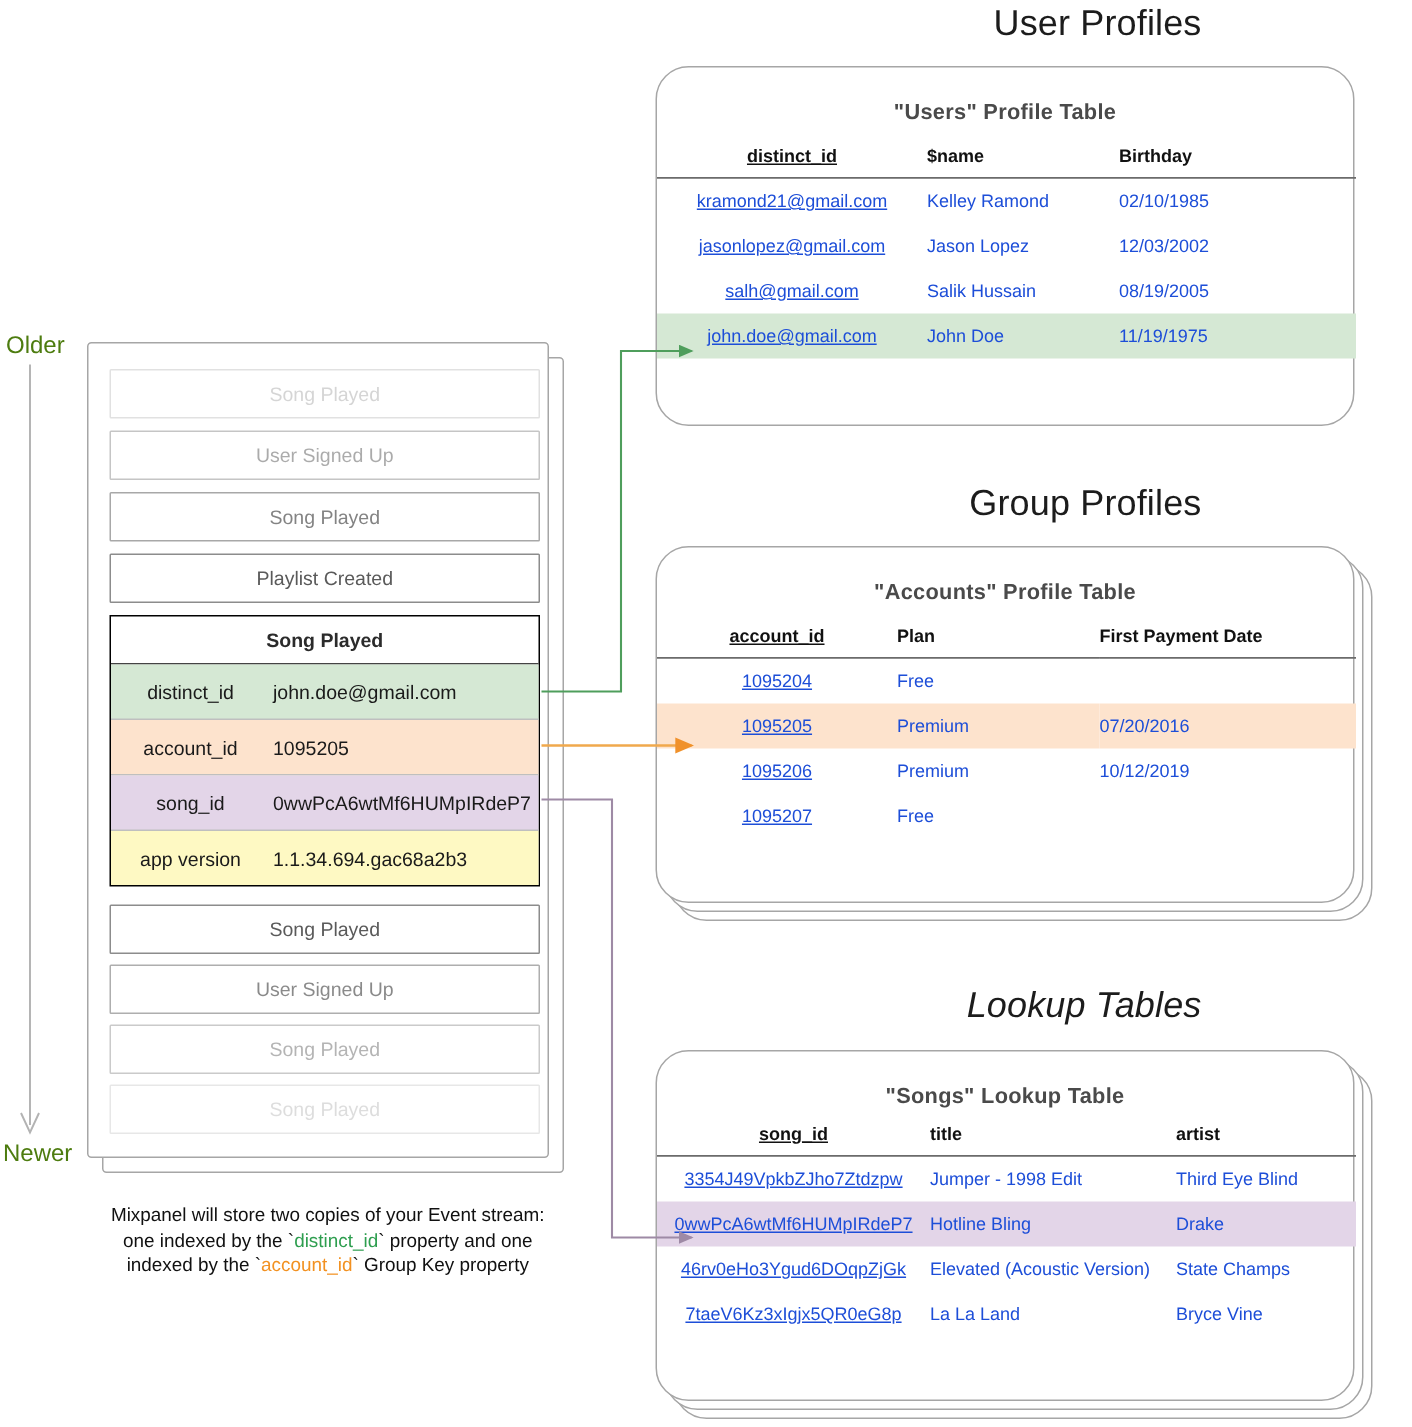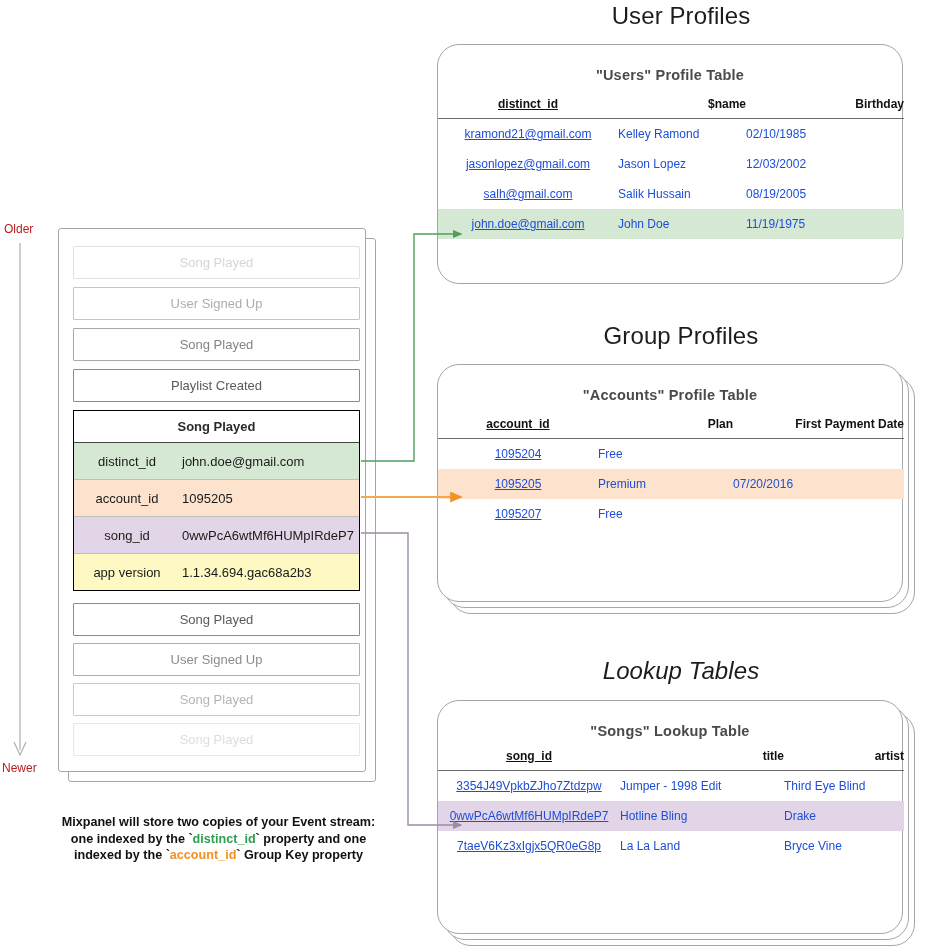--- a/index.html
+++ b/index.html
@@ -15,21 +15,21 @@
 
   
   #wires{position:absolute;left:0;top:0;width:941px;height:951px;pointer-events:none;z-index:5;}
 
   
   .sec-title{
     position:absolute;
     font-size:24px;
     font-weight:400;
     color:#1c1c1c;
-    text-align:center;
+    text-align:right;
     letter-spacing:.1px;
     white-space:nowrap;
   }
 
   
   .card-stack{position:absolute;}
   .card-stack .sheet{
     position:absolute;
     border:1.5px solid #a6a6a6;
     border-radius:22px;
@@ -50,21 +50,21 @@
   table.grid{
     border-collapse:collapse;
     width:100%;
     table-layout:fixed;
   }
   table.grid th{
     font-size:12px;
     font-weight:bold;
     color:#111;
     padding:0 0 7px 0;
-    text-align:right;
+    text-align:left;
     border-bottom:1.5px solid #6b6b6b;
     white-space:nowrap;
   }
   table.grid th.keycol{
     text-align:center;
     text-decoration:underline;
   }
   table.grid td{
     font-size:12px;
     color:#1d4ed8;
@@ -114,27 +114,27 @@
   }
   .ev-row:last-child{border-bottom:none;}
   .ev-row .k{width:106px;text-align:center;}
   .ev-row .v{flex:1;text-align:left;padding-left:2px;}
   .r-green{background:#d5e8d4;}
   .r-orange{background:#fde3cd;}
   .r-purple{background:#e3d5e8;}
   .r-plain{background:#fef9c3;}
 
   
-  .axis-label{position:absolute;font-size:12px;color:#b91c1c;}
+  .axis-label{position:absolute;font-size:16px;color:#4d7c0f;}
 
   
   #caption{
     position:absolute;left:36px;top:802px;width:365px;
     text-align:center;font-size:12.6px;line-height:16.5px;
-    color:#111;font-weight:700;margin-top:12px;
+    color:#111;font-weight:400;
   }
   .tk-green{color:#2e9e4f;}
   .tk-orange{color:#f29121;}
 </style>
 </head>
 <body>
 
 <div id="stage">
 
   <svg id="wires" viewBox="0 0 941 951">
@@ -285,20 +285,25 @@
               <td class="keycol">1095204</td>
               <td>Free</td>
               <td></td>
             </tr>
             <tr class="hl-orange">
               <td class="keycol">1095205</td>
               <td>Premium</td>
               <td>07/20/2016</td>
             </tr>
             <tr>
+              <td class="keycol">1095206</td>
+              <td>Premium</td>
+              <td>10/12/2019</td>
+            </tr>
+            <tr>
               <td class="keycol">1095207</td>
               <td>Free</td>
               <td></td>
             </tr>
           </tbody>
         </table>
       </div>
     </div>
   </div>
 
@@ -328,20 +333,25 @@
               <td class="keycol">3354J49VpkbZJho7Ztdzpw</td>
               <td>Jumper - 1998 Edit</td>
               <td>Third Eye Blind</td>
             </tr>
             <tr class="hl-purple">
               <td class="keycol">0wwPcA6wtMf6HUMpIRdeP7</td>
               <td>Hotline Bling</td>
               <td>Drake</td>
             </tr>
             <tr>
+              <td class="keycol">46rv0eHo3Ygud6DOqpZjGk</td>
+              <td>Elevated (Acoustic Version)</td>
+              <td>State Champs</td>
+            </tr>
+            <tr>
               <td class="keycol">7taeV6Kz3xIgjx5QR0eG8p</td>
               <td>La La Land</td>
               <td>Bryce Vine</td>
             </tr>
           </tbody>
         </table>
       </div>
     </div>
   </div>
 

